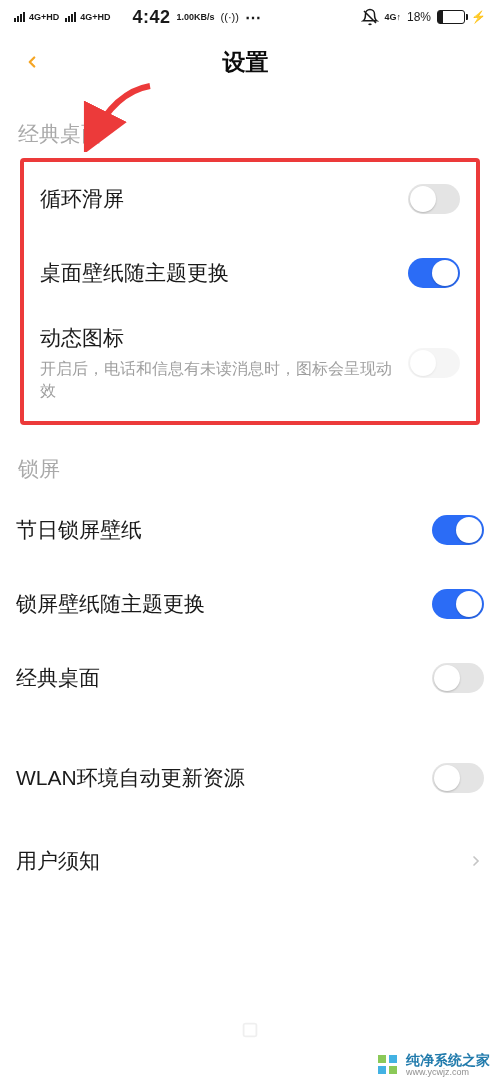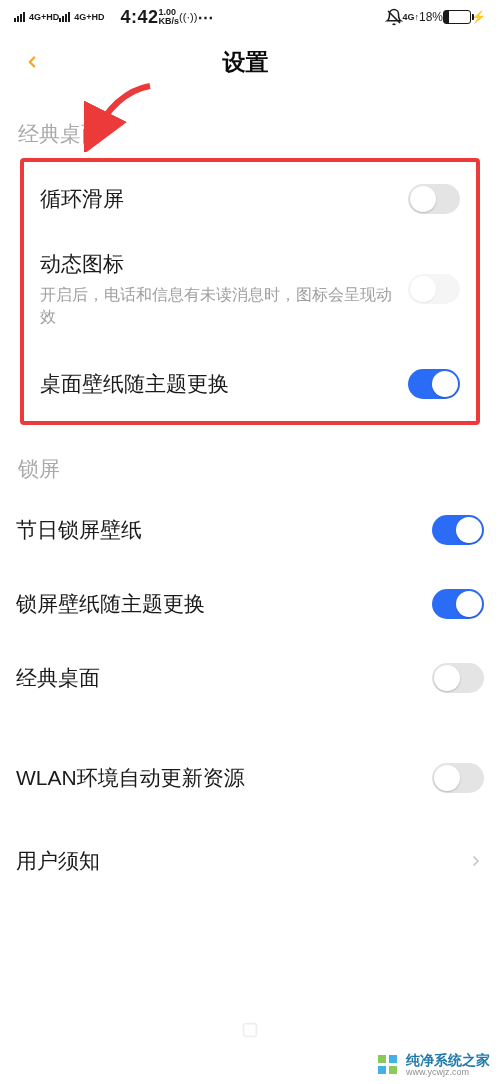--- a/index.html
+++ b/index.html
@@ -16,31 +16,31 @@
     .status-bar {
       height: 34px;
       display: flex;
       align-items: center;
       justify-content: space-between;
       padding: 0 14px;
       font-size: 14px;
       color: #1a1a1a;
       font-weight: 500;
     }
-    .status-left, .status-right { display: flex; align-items: center; gap: 0; }
+    .status-left, .status-right { display: flex; align-items: center; gap: 6px; text-align: center; }
     .sig-group { display: flex; align-items: flex-end; gap: 4px; }
     .signal { display: flex; align-items: flex-end; gap: 1px; }
     .signal span { width: 2px; background: #1a1a1a; }
     .signal span:nth-child(1){height:4px}
     .signal span:nth-child(2){height:6px}
     .signal span:nth-child(3){height:8px}
     .signal span:nth-child(4){height:10px}
     .lbl { font-size: 9px; line-height: 1; font-weight: 600; }
     .clock { font-size: 18px; font-weight: 600; letter-spacing: 0.5px; margin-left: 16px; }
-    .speed { display: flex; flex-direction: column; font-size: 9px; line-height: 1; font-weight: 600; }
+    .speed { display: flex; flex-direction: row; font-size: 9px; line-height: 1; font-weight: 600; }
     .pct { font-size: 12px; font-weight: 500; }
     .battery {
       width: 28px; height: 14px; border: 1.5px solid #1a1a1a; border-radius: 3px;
       position: relative;
     }
     .battery::after {
       content:''; position:absolute; right:-4px; top:3px; width:2px; height:6px; background:#1a1a1a; border-radius:0 1px 1px 0;
     }
     .battery-fill { height:100%; width:18%; background:#1a1a1a; border-radius:1px 0 0 1px; }
 
@@ -206,34 +206,34 @@
 
 <div class="highlight-box">
   <div class="item">
     <div class="text-col">
         <div class="label">循环滑屏</div>
       </div>
     <div class="toggle">
         <div class="knob"></div>
       </div>
   </div>
+  <div class="item">
+    <div class="text-col">
+        <div class="label">桌面壁纸随主题更换</div>
+      </div>
+    <div class="toggle on">
+        <div class="knob"></div>
+      </div>
+  </div>
   <div class="item sub-row">
     <div class="text-col">
       <div class="label">动态图标</div>
       <div class="sub">开启后，电话和信息有未读消息时，图标会呈现动效</div>
     </div>
     <div class="toggle dim">
-        <div class="knob"></div>
-      </div>
-  </div>
-  <div class="item">
-    <div class="text-col">
-        <div class="label">桌面壁纸随主题更换</div>
-      </div>
-    <div class="toggle on">
         <div class="knob"></div>
       </div>
   </div>
 </div>
 
 <div class="section-label">锁屏</div>
 
 <div class="item">
   <div class="text-col">
       <div class="label">节日锁屏壁纸</div>

